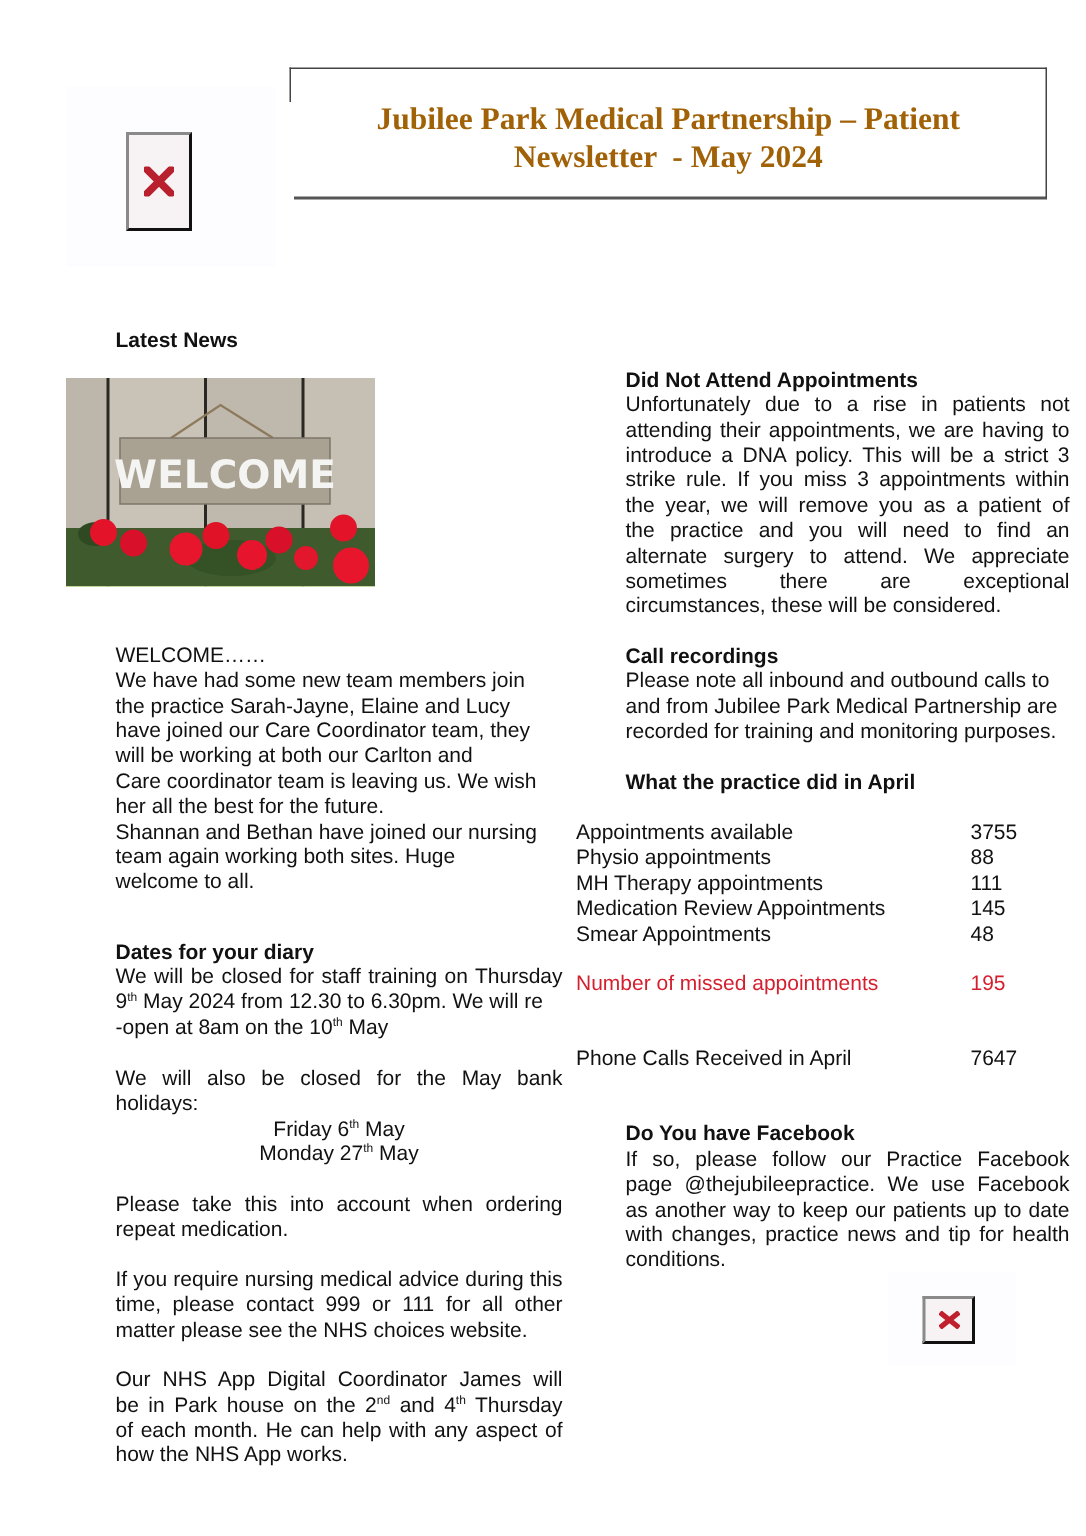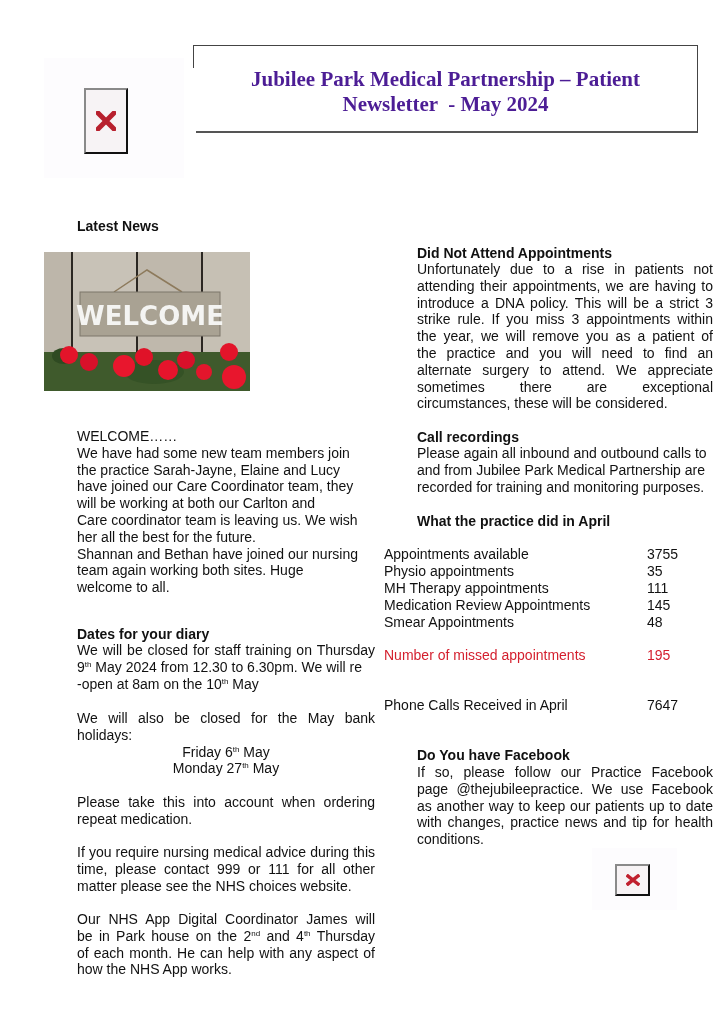--- a/index.html
+++ b/index.html
@@ -12,21 +12,21 @@
   .broken-box { position: absolute; background: #f7f3f5; border: 2px solid #8a8a8a;
                 border-right-color: #111; border-bottom-color: #111; box-sizing: border-box; }
   .broken-x { position: absolute; left: 50%; top: 50%; transform: translate(-50%,-50%); }
 
   
   .title-box { position: absolute; left: 193px; top: 45px; width: 505px; height: 88px;
                border-top: 1px solid #444; border-right: 1px solid #444; border-bottom: 2px solid #555;
                border-left: 1px solid #444; box-sizing: border-box; }
   .title-box .cut { position: absolute; left: -2px; top: 22px; width: 4px; height: 68px; background: #fff; }
   .title-text { position: absolute; left: 0; right: 0; top: 21px; text-align: center;
-                font-family: "Liberation Serif", serif; font-weight: bold; font-size: 21px; line-height: 25px; color: #4c1d95; }
+                font-family: "Liberation Serif", serif; font-weight: bold; font-size: 21px; line-height: 25px; color: #a16207; }
   .title-text span { display: block; white-space: pre; }
 
   .h { font-weight: bold; font-size: 14px; line-height: 17px; }
   .p { font-size: 14px; line-height: 16.8px; }
   .line { display: block; white-space: nowrap; }
   .jline { display: block; text-align: justify; text-align-last: justify; white-space: normal; }
   sup { font-size: 8px; line-height: 0; vertical-align: 5px; }
 
   .welcome-img { position: absolute; left: 44px; top: 252px; width: 206px; height: 139px;
                  overflow: hidden; background: #bef264; }
@@ -138,35 +138,35 @@
   <span class="jline">strike rule. If you miss 3 appointments within</span>
   <span class="jline">the year, we will remove you as a patient of</span>
   <span class="jline">the practice and you will need to find an</span>
   <span class="jline">alternate surgery to attend. We appreciate</span>
   <span class="jline">sometimes there are exceptional</span>
   <span class="line">circumstances, these will be considered.</span>
 </div>
 
 <div class="abs h" style="left:384px;top:429px;">Call recordings</div>
 <div class="abs p" style="left:384px;top:445px;width:296px;">
-  <span class="line">Please again all inbound and outbound calls to</span>
+  <span class="line">Please note all inbound and outbound calls to</span>
   <span class="line">and from Jubilee Park Medical Partnership are</span>
   <span class="line">recorded for training and monitoring purposes.</span>
 </div>
 
 <div class="abs h" style="left:384px;top:513px;">What the practice did in April</div>
 
 <div>
   <div class="stats-row" style="top:546px;">
     <span class="lbl">Appointments available</span>
     <span class="val">3755</span>
   </div>
   <div class="stats-row" style="top:563px;">
     <span class="lbl">Physio appointments</span>
-    <span class="val">35</span>
+    <span class="val">88</span>
   </div>
   <div class="stats-row" style="top:580px;">
     <span class="lbl">MH Therapy appointments</span>
     <span class="val">111</span>
   </div>
   <div class="stats-row" style="top:597px;">
     <span class="lbl">Medication Review Appointments</span>
     <span class="val">145</span>
   </div>
   <div class="stats-row" style="top:614px;">

